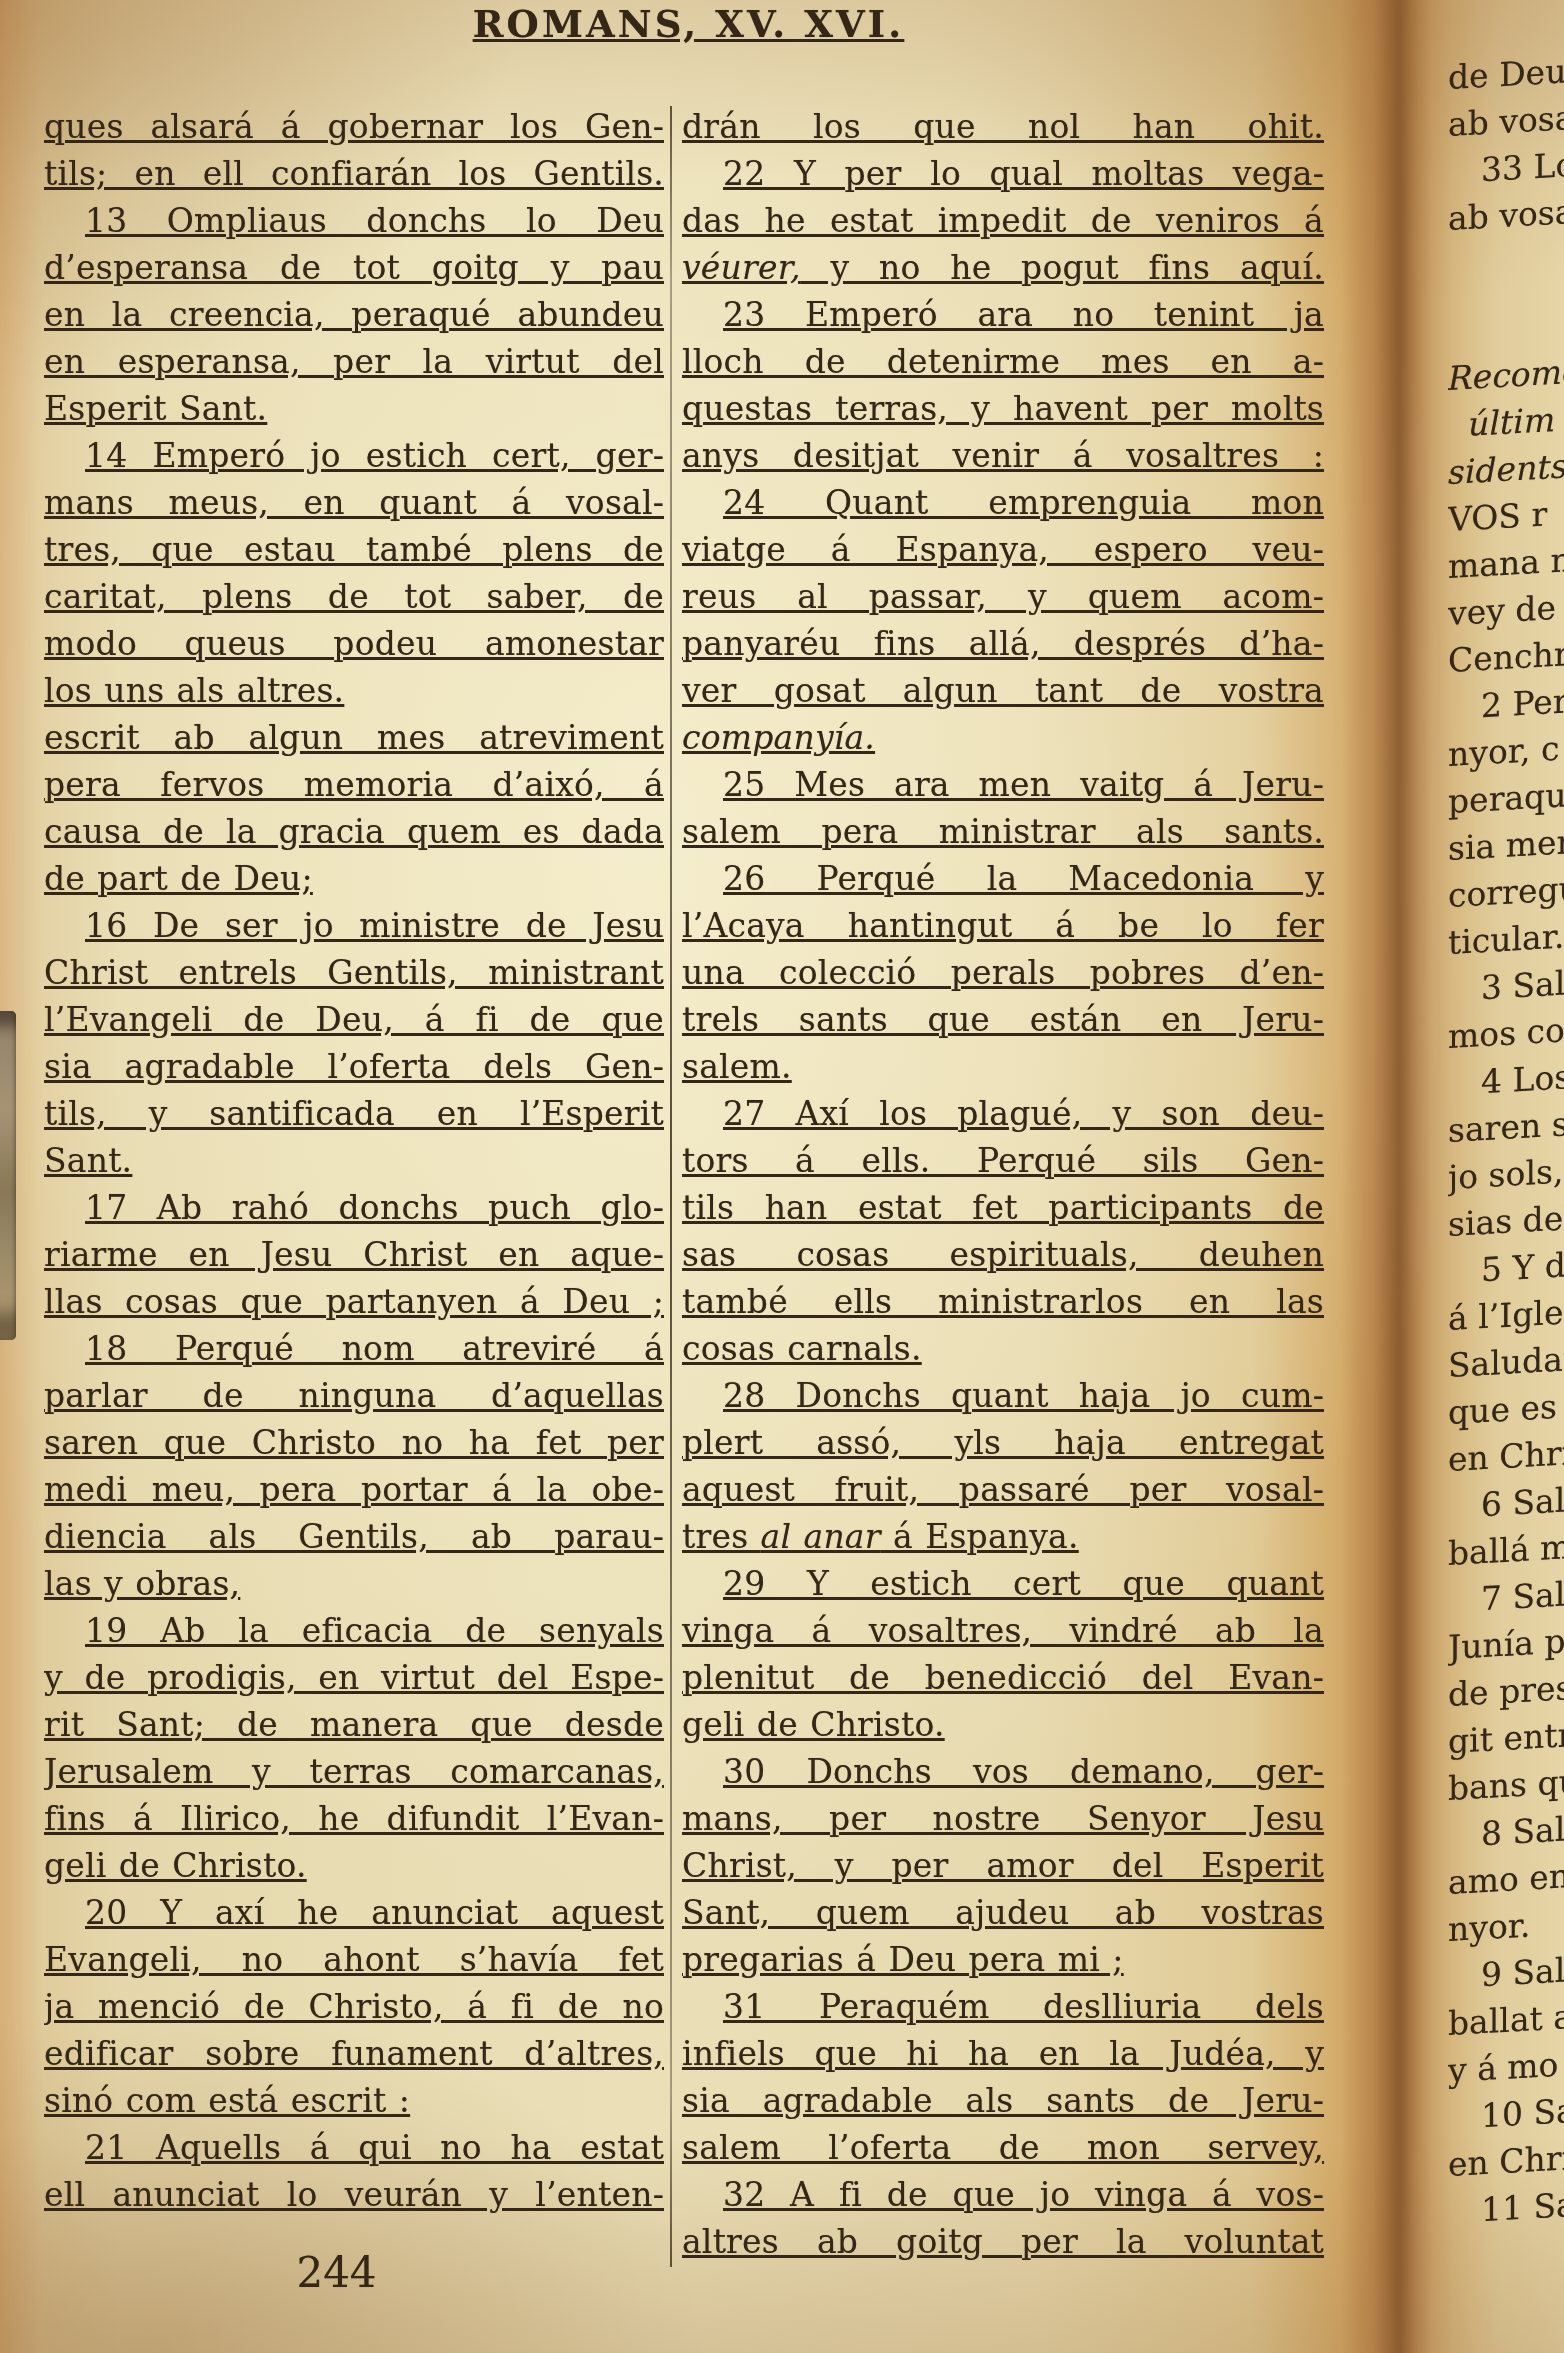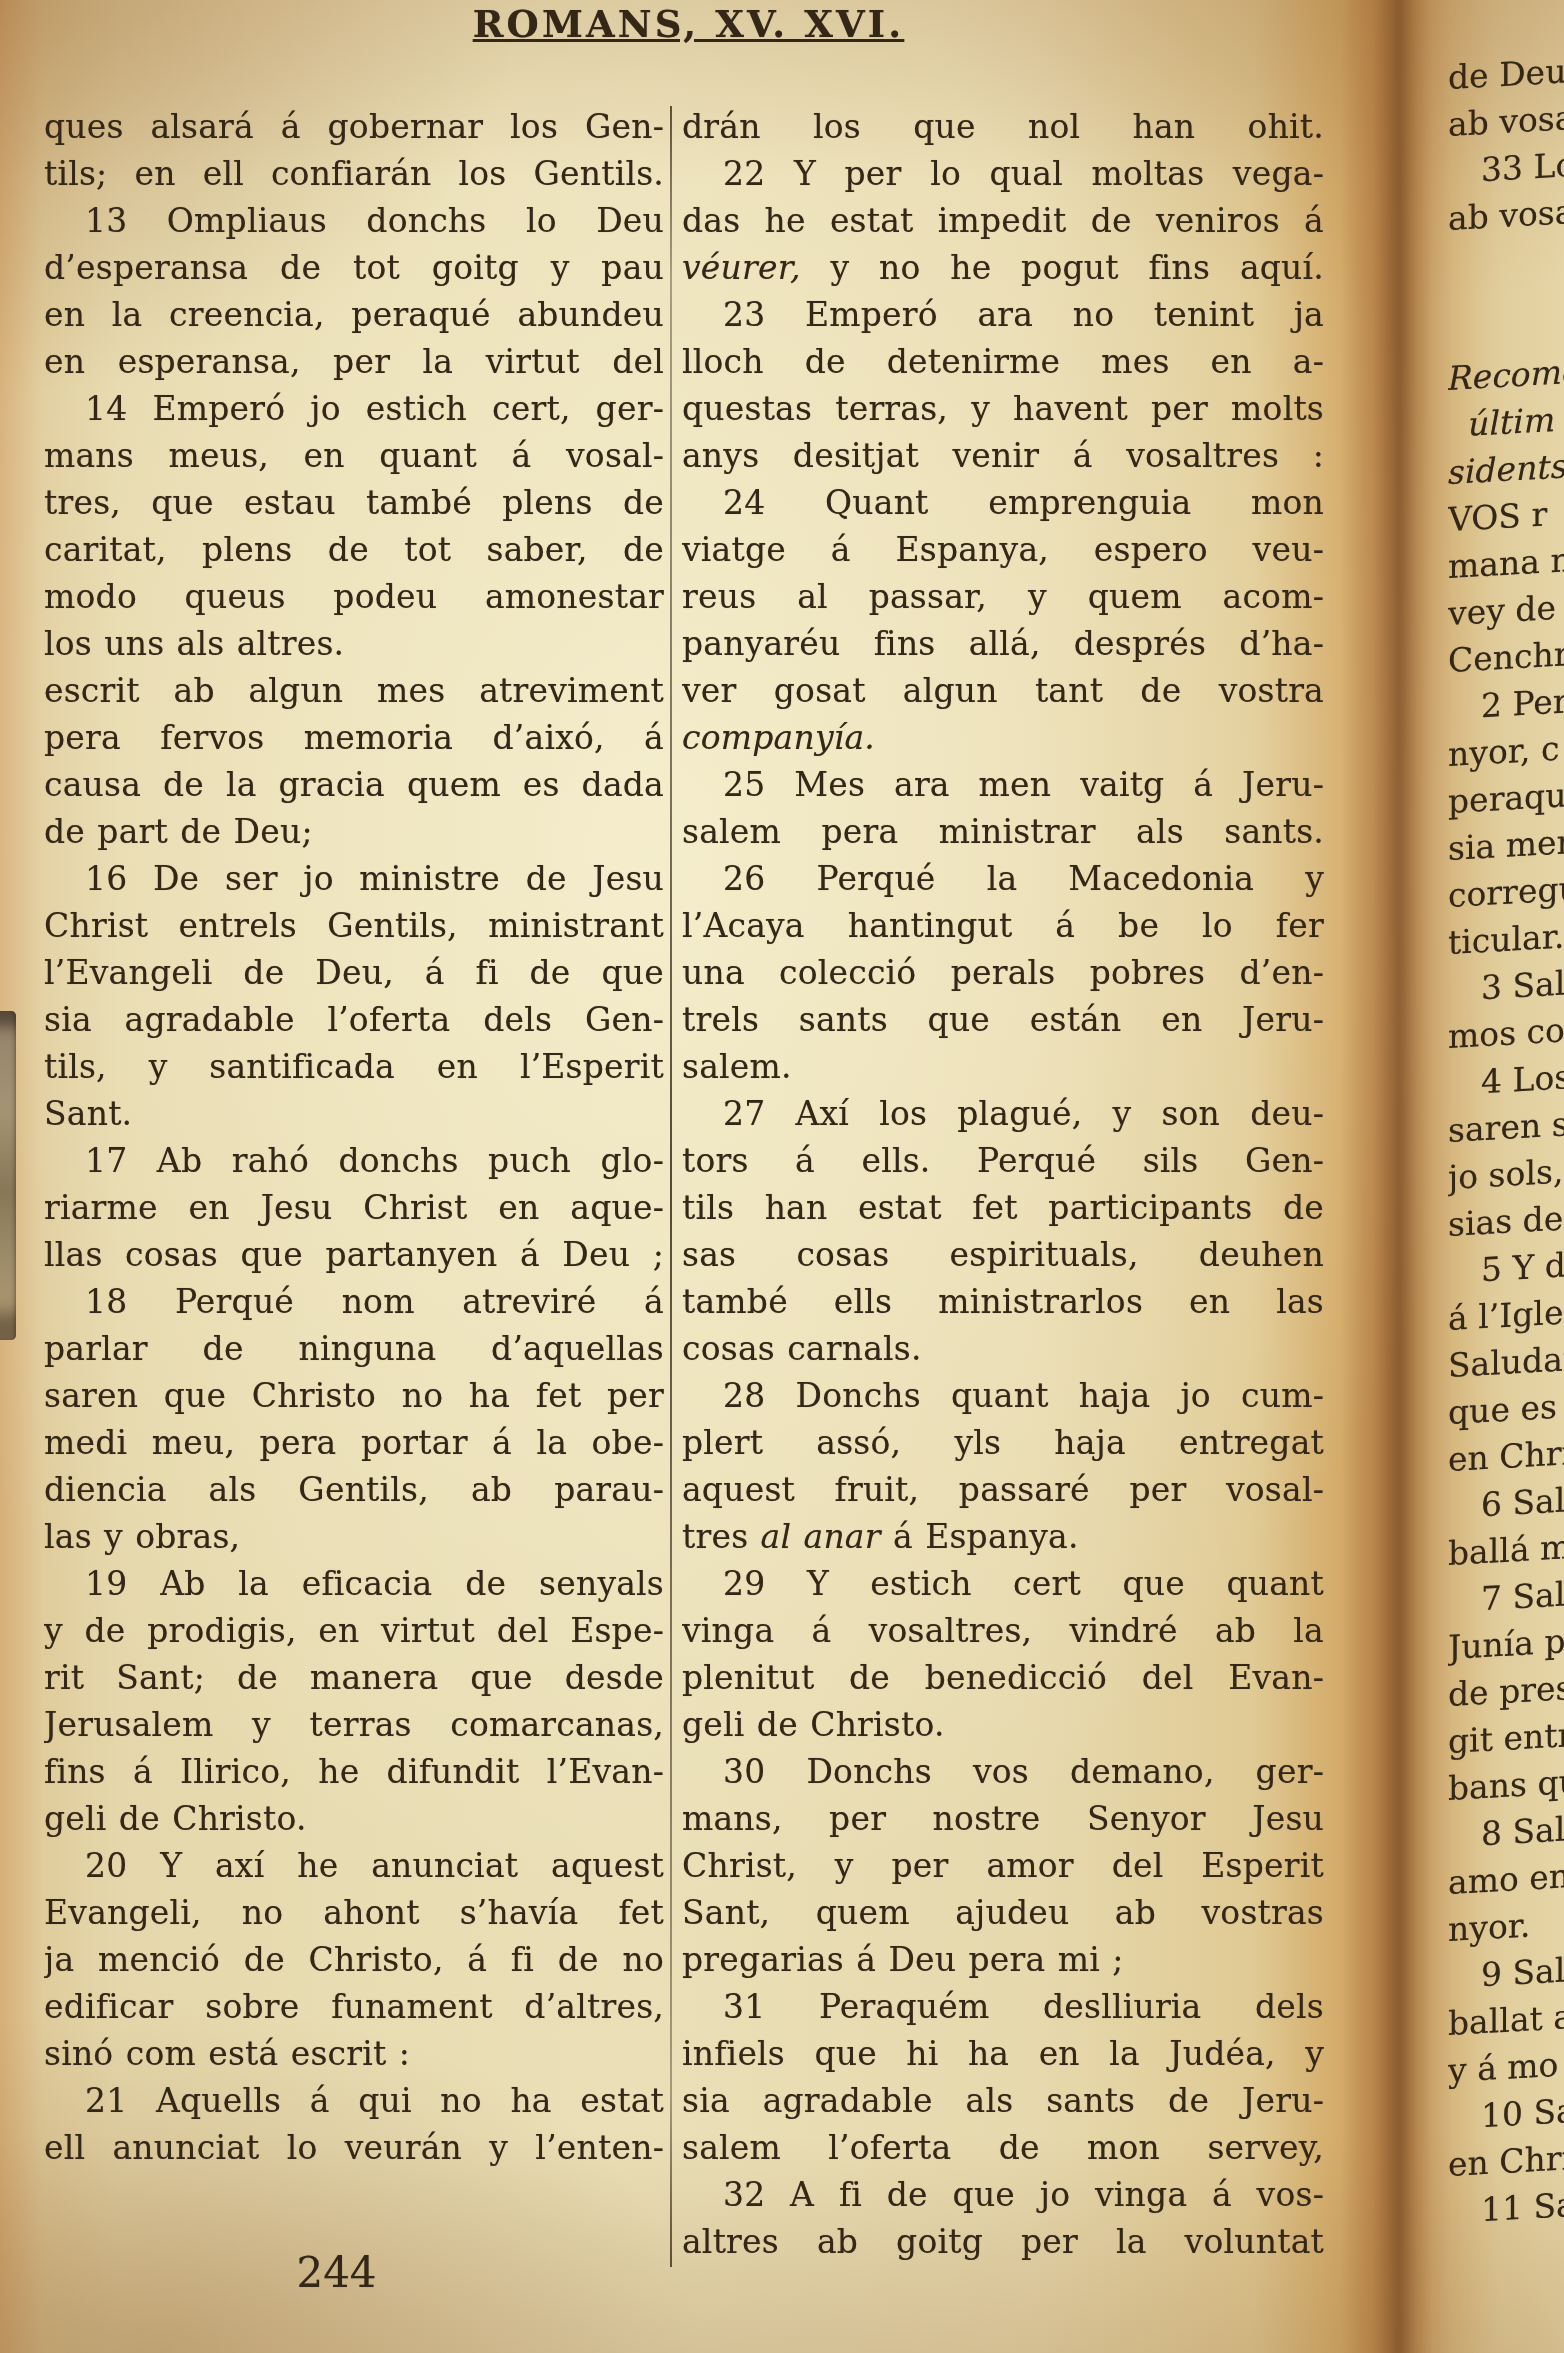--- a/index.html
+++ b/index.html
@@ -30,21 +30,21 @@
   }
   .header{
     position:absolute;left:0;top:40;width:1377px;height:49px;
     text-align:center;font-size:37px;line-height:49px;letter-spacing:3.1px;
     font-weight:bold;color:#33261737;color:#342718;
     text-shadow:0 0 0.8px rgba(52,39,24,.45);
     text-decoration:underline;
   }
   .col{
     position:absolute;top:103px;font-size:33px;line-height:47px;
-    text-shadow:0 0 0.8px rgba(52,39,24,.40);letter-spacing:0.2px;word-spacing:1.6px;
+    text-shadow:0 0 0.8px rgba(52,39,24,.40);letter-spacing:0.2px;word-spacing:1.6px;text-decoration:underline;
   }
   .col1{left:44px;width:620px;}
   .col2{left:682px;width:642px;}
   .divider{
     position:absolute;left:670px;top:106px;width:2.3px;height:2161px;
     background:linear-gradient(180deg,#4a3621,#33251470 8%,#3c2c1a 50%,#33251470 92%,#4a3621);
     opacity:.85;
   }
   .line{height:47px;overflow:hidden;text-align:justify;text-align-last:justify;white-space:nowrap;}
   .line.short{text-align-last:left;text-align:left;}
@@ -84,20 +84,21 @@
 
   <div class="header">ROMANS, XV. XVI.</div>
 
   <div class="col col1">
       <div class="line"><span>ques alsará á gobernar los Gen-</span></div>
       <div class="line"><span>tils; en ell confiarán los Gentils.</span></div>
       <div class="line indent"><span>13 Ompliaus donchs lo Deu</span></div>
       <div class="line"><span>d’esperansa de tot goitg y pau</span></div>
       <div class="line"><span>en la creencia, peraqué abundeu</span></div>
       <div class="line"><span>en esperansa, per la virtut del</span></div>
+      <div class="line short"><span>Esperit Sant.</span></div>
       <div class="line indent"><span>14 Emperó jo estich cert, ger-</span></div>
       <div class="line"><span>mans meus, en quant á vosal-</span></div>
       <div class="line"><span>tres, que estau també plens de</span></div>
       <div class="line"><span>caritat, plens de tot saber, de</span></div>
       <div class="line"><span>modo queus podeu amonestar</span></div>
       <div class="line short"><span>los uns als altres.</span></div>
       <div class="line"><span>escrit ab algun mes atreviment</span></div>
       <div class="line"><span>pera fervos memoria d’aixó, á</span></div>
       <div class="line"><span>causa de la gracia quem es dada</span></div>
       <div class="line short"><span>de part de Deu;</span></div>

